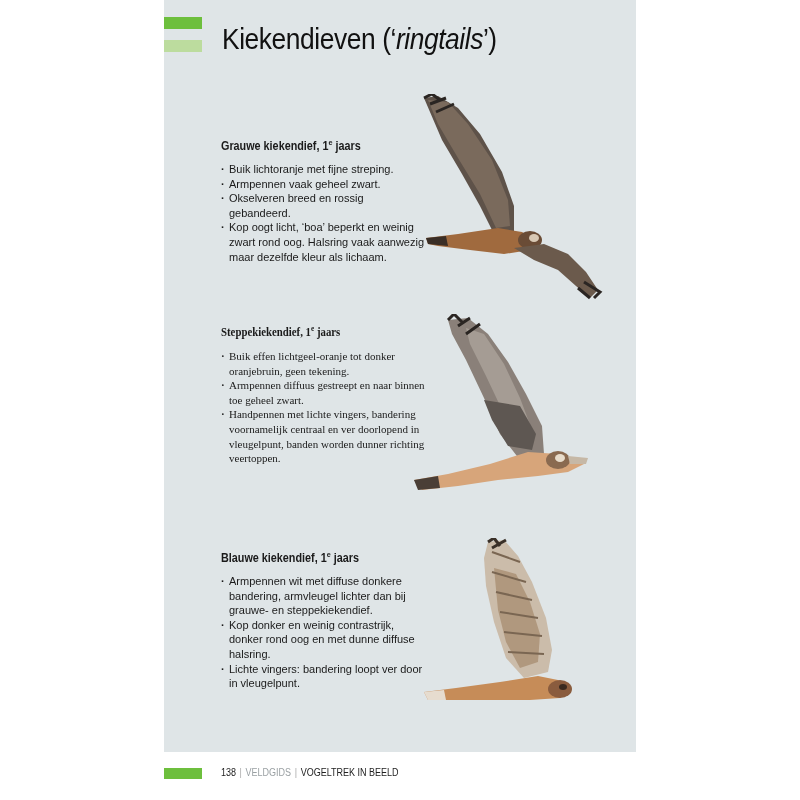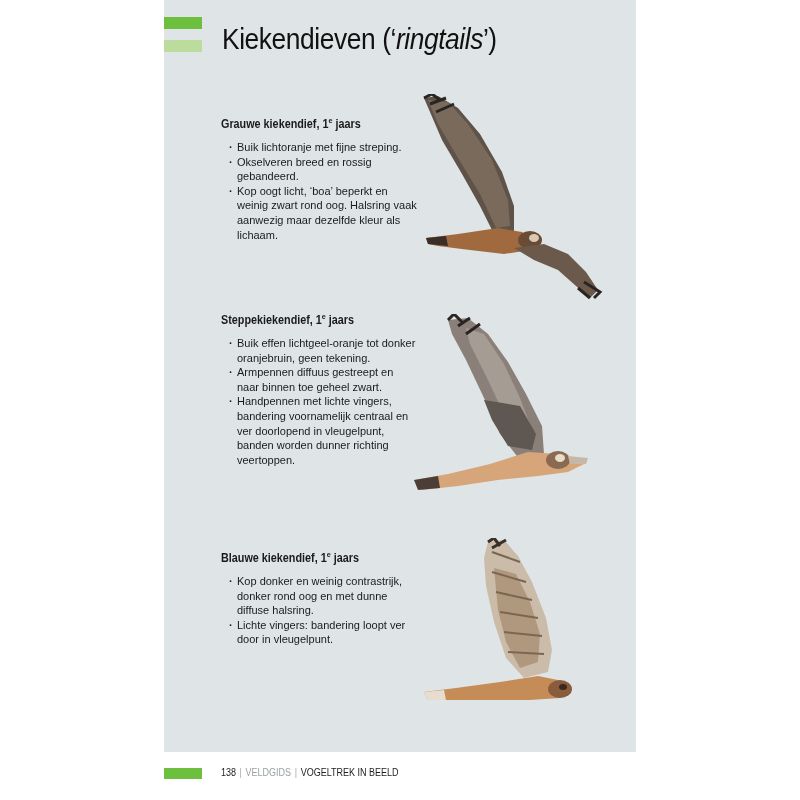--- a/index.html
+++ b/index.html
@@ -23,30 +23,30 @@
       transform: scaleX(0.88); transform-origin: left top;
     }
     .title i { font-style: italic; }
 
     .section { position: absolute; left: 221px; width: 205px; color: #1a1a1a; }
     .section h3 {
       margin: 0 0 9px 0; font-size: 12px; font-weight: bold; white-space: nowrap;
       transform: scaleX(0.9); transform-origin: left top;
     }
     .section h3 sup { font-size: 8px; }
-    .section ul { list-style: none; margin: 8px; padding: 0; }
+    .section ul { list-style: none; margin: 0; padding: 0; }
     .section li {
       position: relative; padding-left: 8px; font-size: 11px; line-height: 14.6px;
       transform-origin: left top;
     }
     .section li::before {
       content: "·"; position: absolute; left: 0; top: 0; font-weight: bold;
     }
-    .sec1 { top: 116px; }
-    .sec2 { top: 312px; }
+    .sec1 { top: 138px; }
+    .sec2 { top: 324px; font-family: Liberation Serif, serif; }
     .sec3 { top: 550px; }
 
     .bird { position: absolute; }
     .footer-text {
       position: absolute; left: 221px; top: 767px; font-size: 10px; color: #222;
       white-space: nowrap; transform: scaleX(0.9); transform-origin: left top;
     }
     .footer-text .sep { color: #aaa; margin: 0 4px; }
     .footer-text .muted { color: #9aa0a3; }
   </style>
@@ -56,37 +56,39 @@
 <div class="page-panel"></div>
 <div class="green-bar bar-dark"></div>
 <div class="green-bar bar-light"></div>
 
 <div class="title"><span>Kiekendieven (‘</span><i>ringtails</i><span>’)</span></div>
 
 <div class="section sec1">
   <h3><span>Grauwe kiekendief, 1</span><sup>e</sup><span> jaars</span></h3>
   <ul>
     <li>Buik lichtoranje met fijne streping.</li>
+    <li>Armpennen vaak geheel zwart.</li>
     <li>Okselveren breed en rossig gebandeerd.</li>
     <li>Kop oogt licht, ‘boa’ beperkt en weinig zwart rond oog. Halsring vaak aanwezig maar dezelfde kleur als lichaam.</li>
   </ul>
 </div>
 
 <div class="section sec2">
   <h3><span>Steppekiekendief, 1</span><sup>e</sup><span> jaars</span></h3>
   <ul>
     <li>Buik effen lichtgeel-oranje tot donker oranjebruin, geen tekening.</li>
     <li>Armpennen diffuus gestreept en naar binnen toe geheel zwart.</li>
     <li>Handpennen met lichte vingers, bandering voornamelijk centraal en ver doorlopend in vleugelpunt, banden worden dunner richting veertoppen.</li>
   </ul>
 </div>
 
 <div class="section sec3">
   <h3><span>Blauwe kiekendief, 1</span><sup>e</sup><span> jaars</span></h3>
   <ul>
+    <li>Armpennen wit met diffuse donkere bandering, armvleugel lichter dan bij grauwe- en steppekiekendief.</li>
     <li>Kop donker en weinig contrastrijk, donker rond oog en met dunne diffuse halsring.</li>
     <li>Lichte vingers: bandering loopt ver door in vleugelpunt.</li>
   </ul>
 </div>
 
 <svg class="bird" style="left:418px; top:94px;" width="186" height="206" viewBox="0 0 186 206">
 
   <path d="M6,4 L20,2 L40,14 L62,40 L84,78 L96,112 L96,138 L76,140 L62,112 L44,80 L24,46 Z" fill="#5e5249"></path>
   <path d="M10,6 L30,8 L50,30 L74,66 L90,106 L92,132 L78,134 L62,100 L40,64 L20,30 Z" fill="#7a6a5c"></path>
   <path d="M6,4 L14,0 L22,6 M12,10 L28,4 M18,18 L36,10" stroke="#2a2522" stroke-width="3" fill="none"></path>

